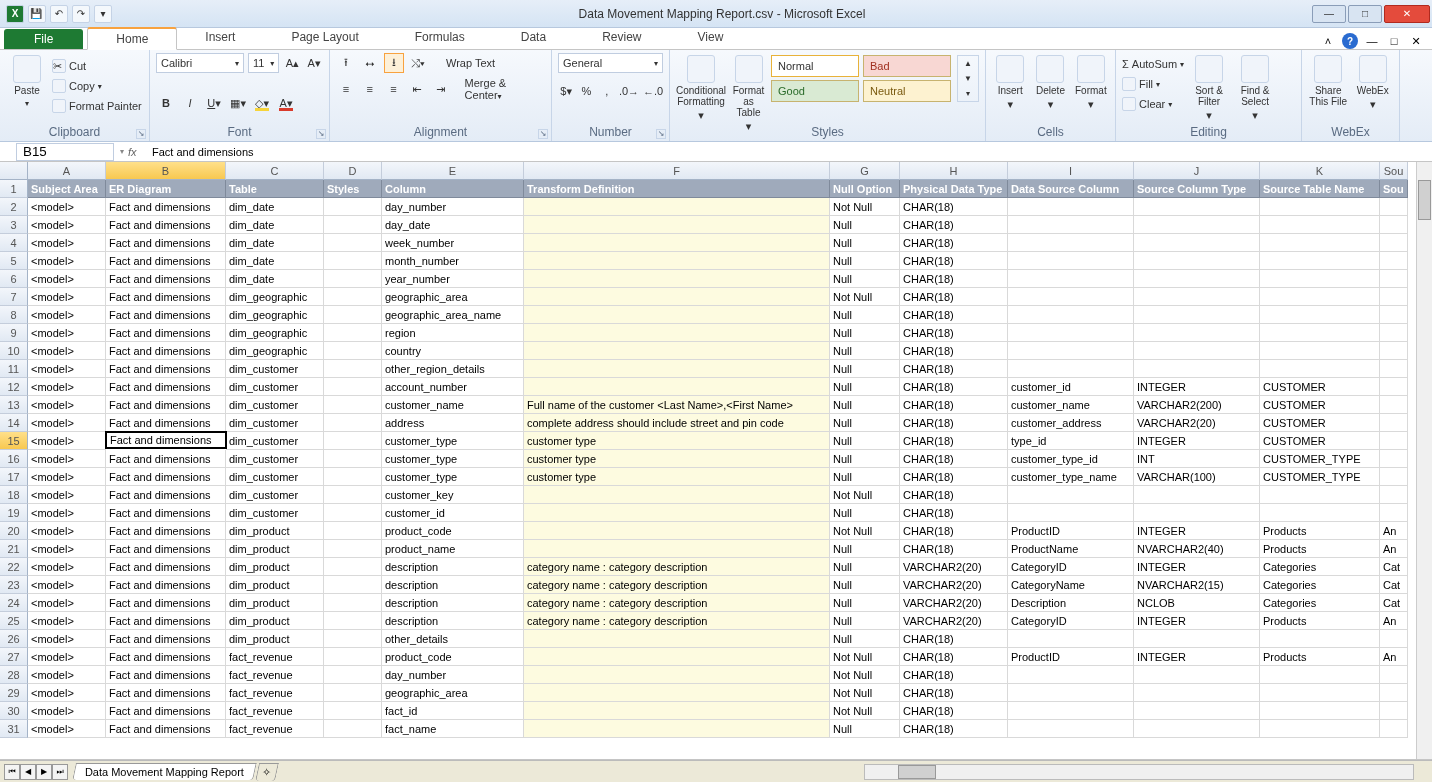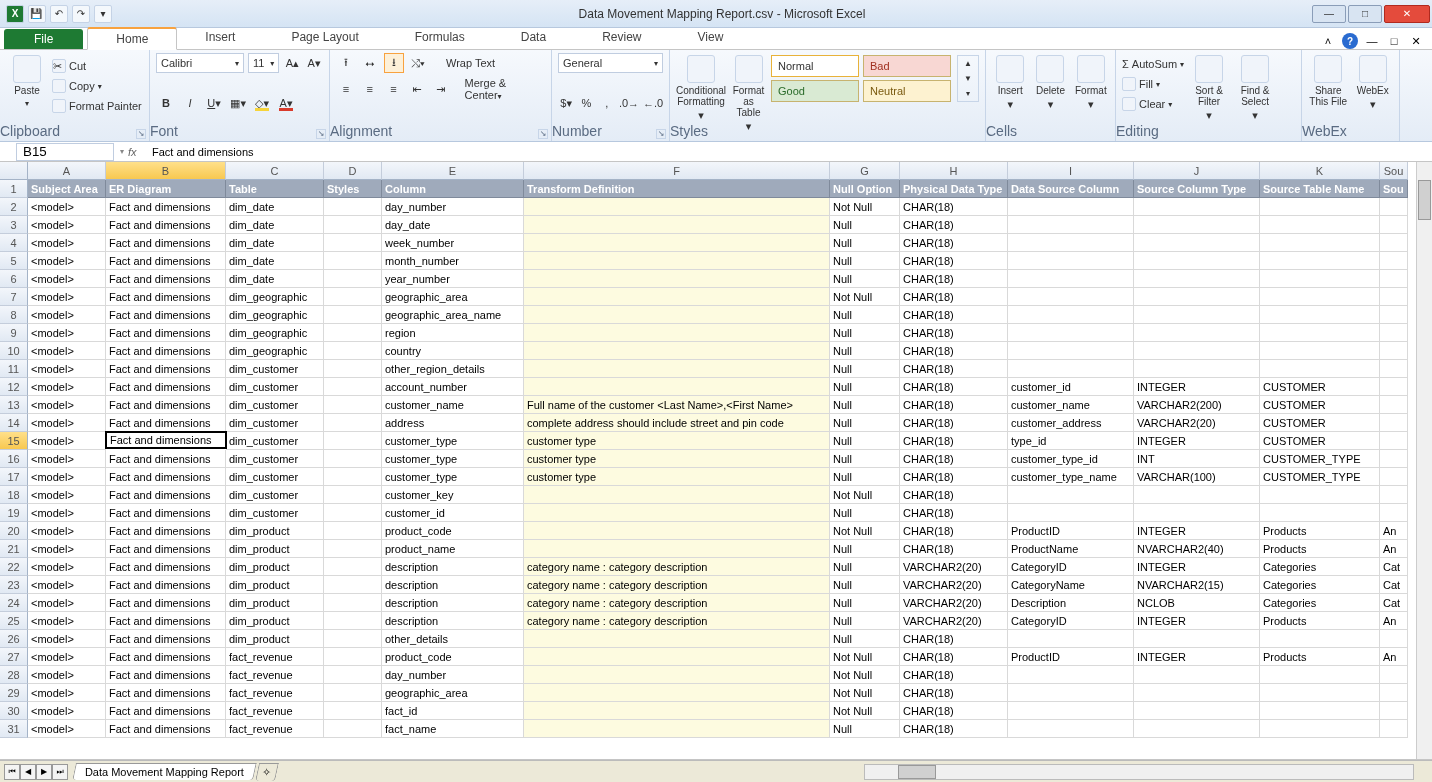--- a/index.html
+++ b/index.html
@@ -19,21 +19,21 @@
 .tabs .file { background:#1e7a33; color:#fff; padding:3px 30px; border-radius:3px 3px 0 0; margin-right:4px;}
 .tabs .tab { padding:3px 28px; color:#444;}
 .tabs .tab.active { border:1px solid #c5c5c5; border-bottom:1px solid #fff; border-top:2px solid #f8a23f; background:#fff; border-radius:3px 3px 0 0; margin-bottom:-1px;}
 .tabs .rightctl { margin-left:auto; display:flex; gap:6px; padding-right:8px; align-items:center;}
 .tabs .rightctl span { width:16px; height:16px; display:flex; align-items:center; justify-content:center; font-size:11px; border:1px solid transparent;}
 .tabs .rightctl .help { background:#2a6bd0; color:#fff; border-radius:50%; font-weight:bold; font-size:10px;}
 
 
 .ribbon { height:92px; background:linear-gradient(#f6f9fd,#e4ecf6); border-bottom:1px solid #b7c8de; display:flex; font-size:11px; color:#333; position:relative;}
 .group { border-right:1px solid #c7d5e8; padding:3px 6px 2px 6px; display:flex; flex-direction:column; height:100%; position:relative;}
-.group .glabel { position:absolute; bottom:2px; left:0; right:0; font-size:14px; color:#5a6b82;}
+.group .glabel { position:absolute; bottom:2px; left:0; right:0; text-align:center; font-size:12px; color:#5a6b82;}
 .group .dialog { position:absolute; bottom:2px; right:3px; font-size:8px; color:#5a6b82; border:1px solid #c7d5e8; width:10px; height:10px; line-height:8px; text-align:center;}
 .btncol { display:flex; flex-direction:column; gap:2px; }
 .btncol .mini { display:flex; align-items:center; gap:3px; font-size:11px; height:18px;}
 .btncol .mini .ic { width:14px; height:14px; background:#f0f4fa; border:1px solid #c7d5e8; border-radius:2px;}
 .bigbtn { display:flex; flex-direction:column; align-items:center; width:42px; gap:2px; padding-top:2px;}
 .bigbtn .ic { width:28px; height:28px; background:#f0f4fa; border:1px solid #c7d5e8; border-radius:3px;}
 .bigbtn span { text-align:center; font-size:10px; line-height:11px;}
 .row { display:flex; gap:4px; align-items:center;}
 .fontbox { border:1px solid #c0cde0; background:#fff; height:20px; font-size:11px; padding:0 4px; display:flex; align-items:center;}
 .iconbtn { width:20px; height:20px; border:1px solid transparent; display:flex; align-items:center; justify-content:center; font-size:11px;}
@@ -188,21 +188,21 @@
       <div class="iconbtn">⇤</div>
       <div class="iconbtn">⇥</div>
       <div style="width:6px"></div>
       <div class="mini"><div class="ic"></div><span>Merge &amp; Center</span><span style="font-size:8px">▾</span></div>
     </div>
     <div class="glabel">Alignment</div>
     <div class="dialog">↘</div>
   </div>
 
   <div class="group" style="width:118px">
-    <div class="row" style="margin-bottom:20px;">
+    <div class="row" style="margin-bottom:8px;">
       <div class="fontbox" style="width:108px">
           <span>General</span>
           <span style="margin-left:auto;font-size:8px">▾</span>
         </div>
     </div>
     <div class="row">
       <div class="iconbtn">$▾</div>
       <div class="iconbtn">%</div>
       <div class="iconbtn">,</div>
       <div class="iconbtn">.0→</div>

